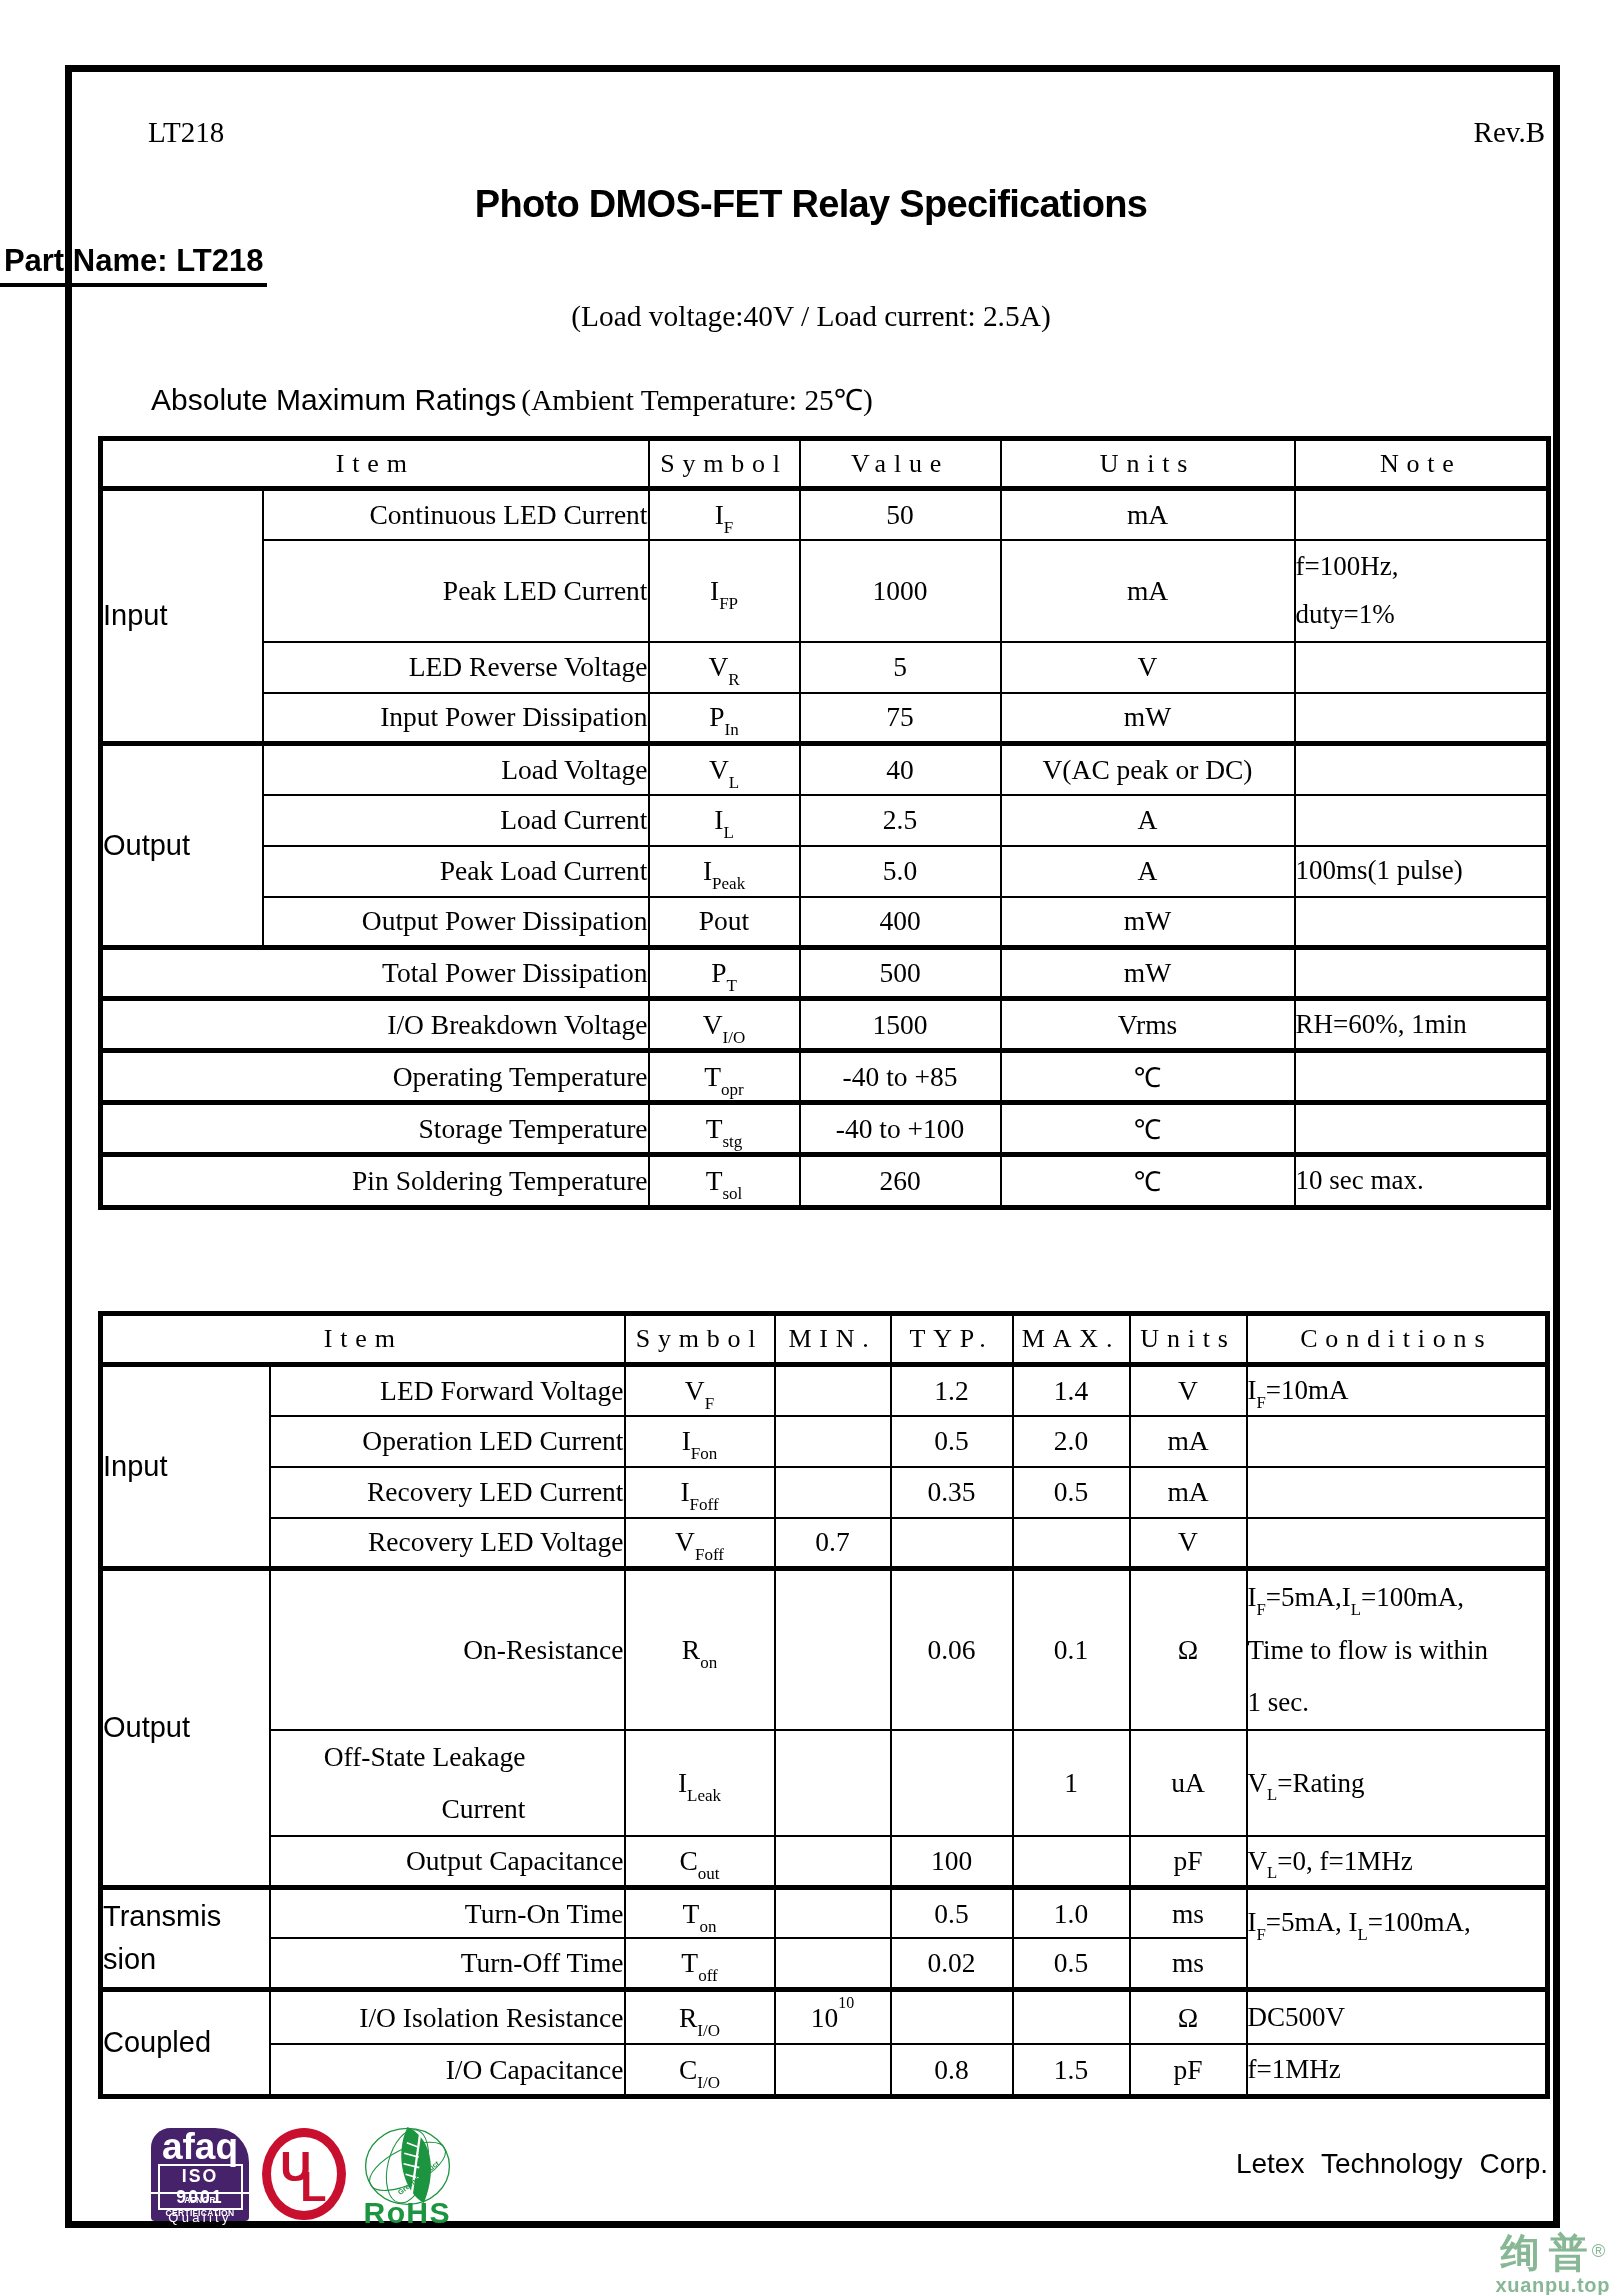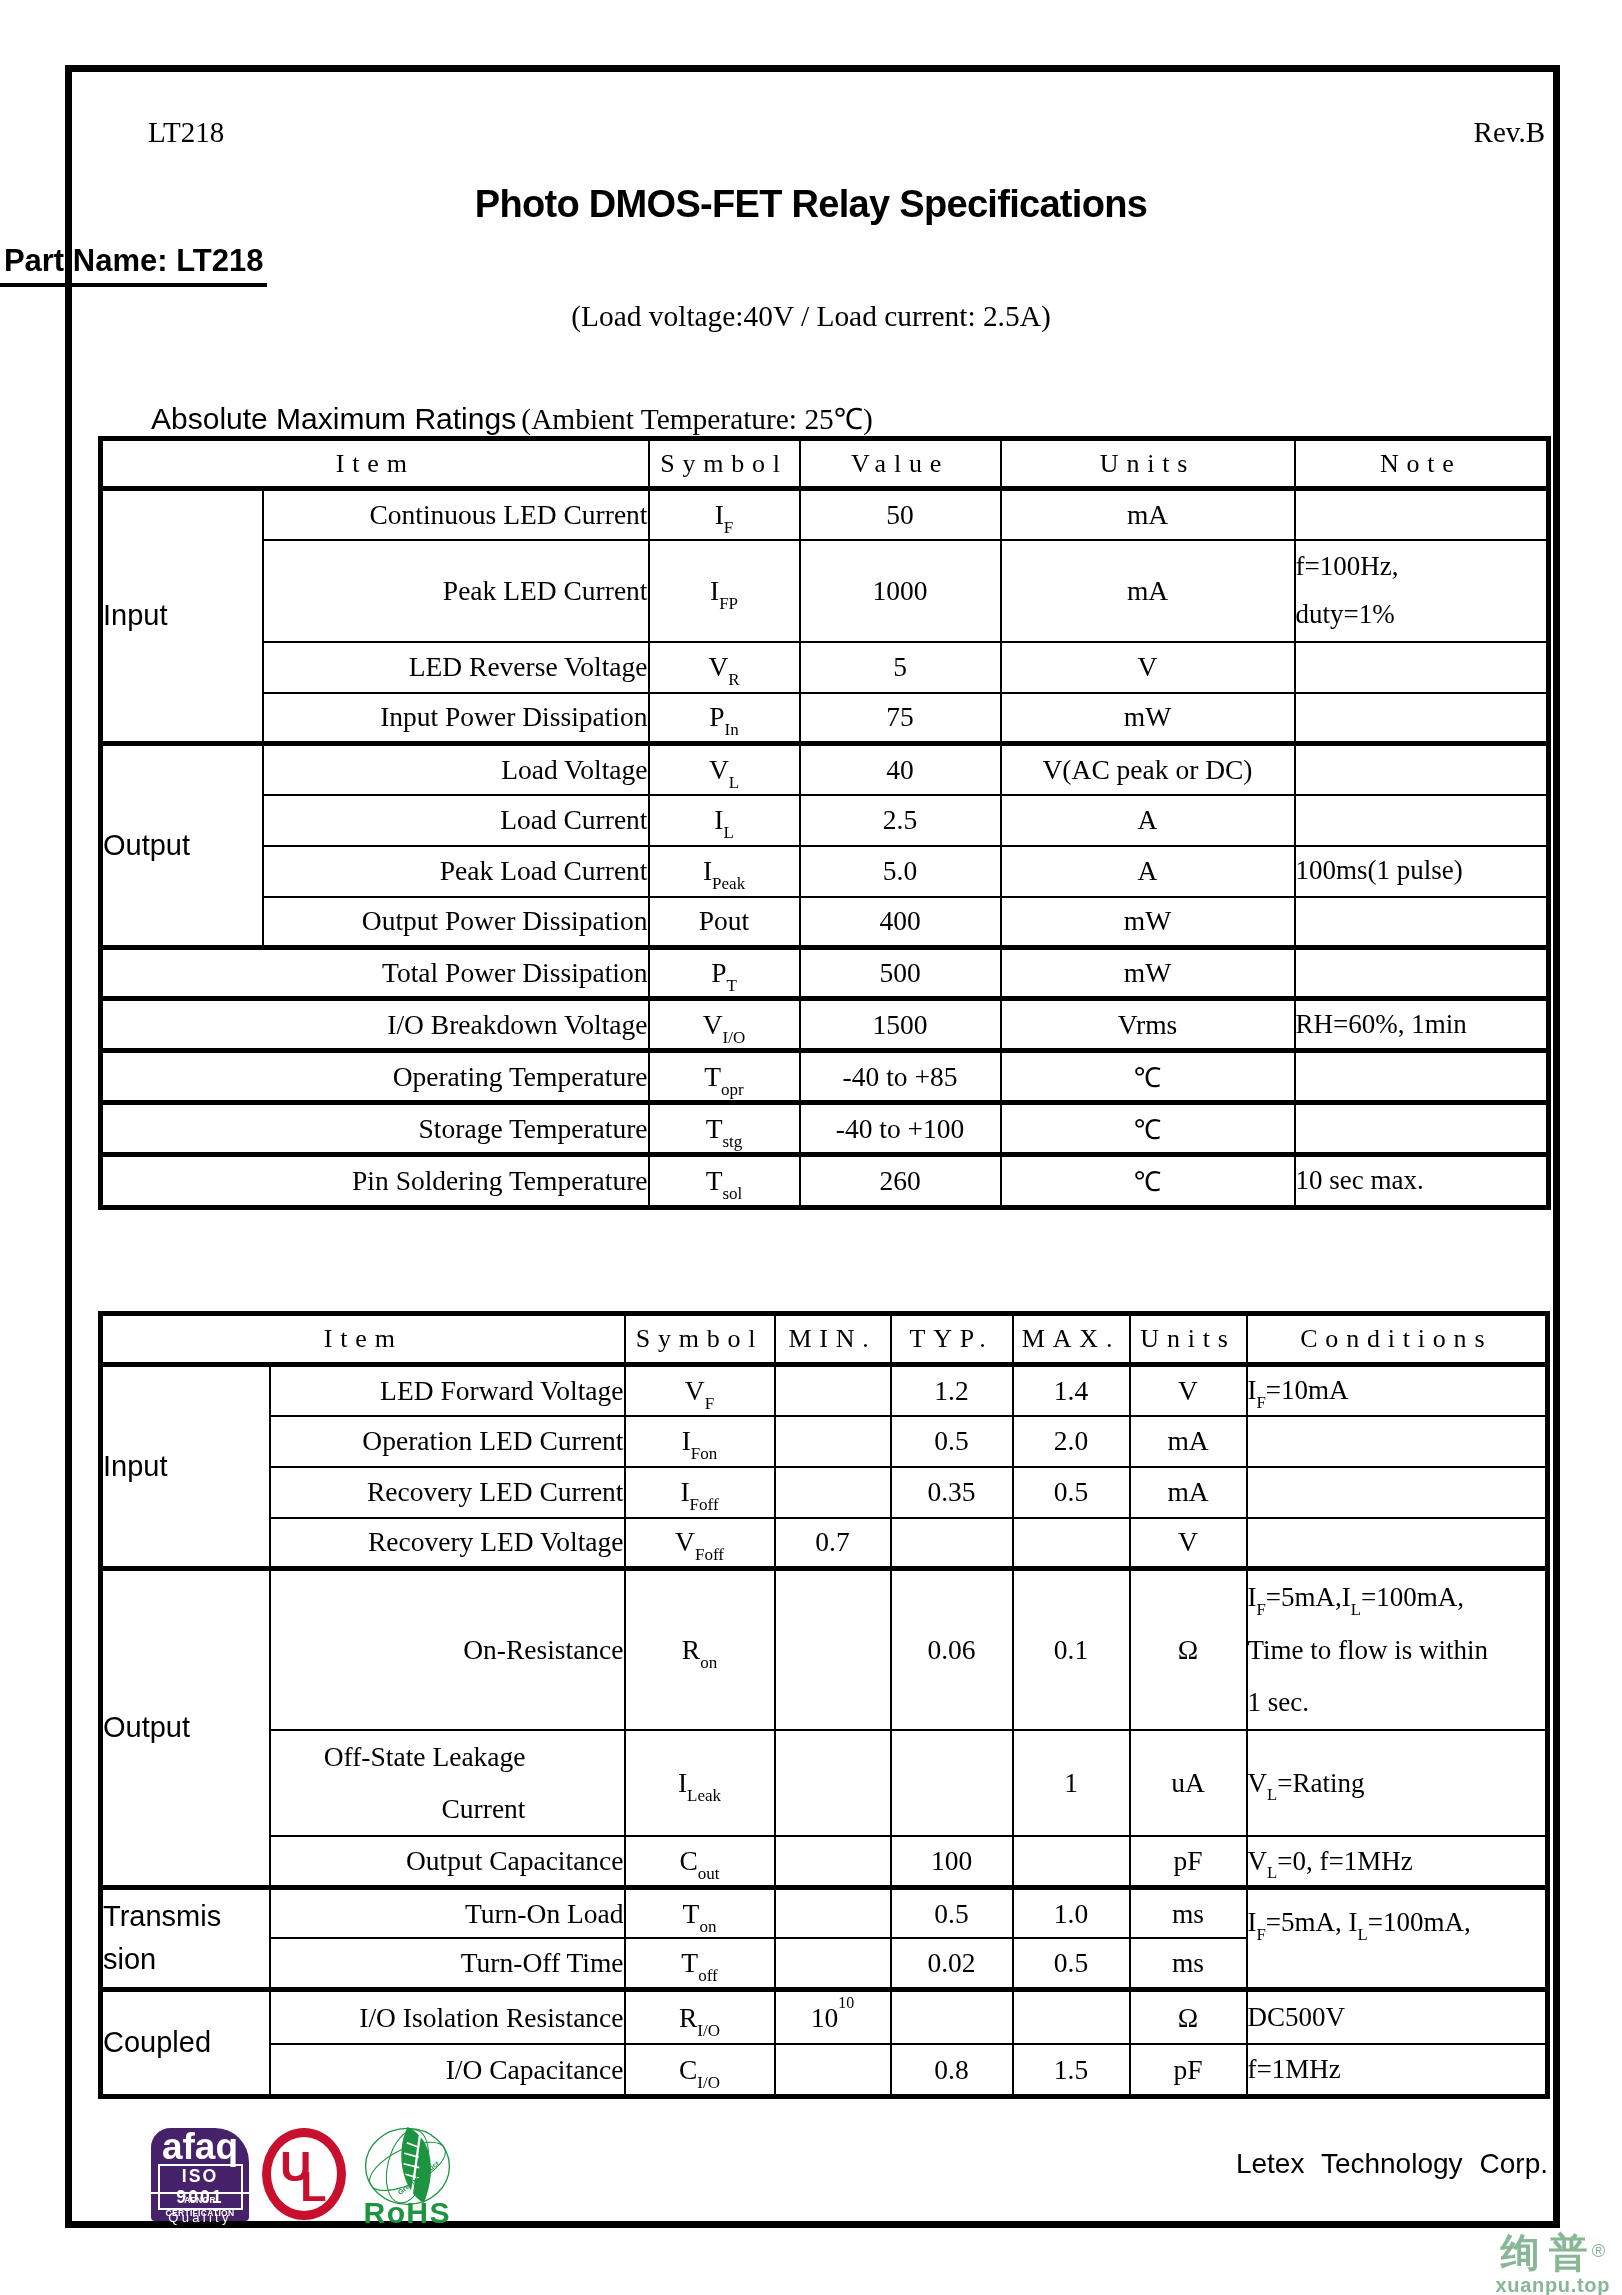--- a/index.html
+++ b/index.html
@@ -9,21 +9,21 @@
          border:7.9px solid #000;box-sizing:border-box;}
   .doc-code{position:absolute;left:148px;top:116px;font-size:29px;}
   .revision{position:absolute;right:77px;top:116px;font-size:29px;}
   .title{position:absolute;left:0;right:0;top:183px;text-align:center;
          font-family:"Liberation Sans",sans-serif;font-weight:bold;font-size:38px;letter-spacing:-0.7px;}
   .part-wrap{position:absolute;left:0;right:0;top:243px;text-align:left;}
   .part-name{display:inline-block;font-family:"Liberation Sans",sans-serif;font-weight:bold;
              font-size:31px;border-bottom:4.6px solid #000;padding:0 3.9px 3.9px 3.9px;}
   .subtitle{position:absolute;left:0;right:0;top:300px;text-align:center;font-size:29.4px;}
   .sec-heading{position:absolute;left:151px;white-space:nowrap;}
-  .sec-heading.s1{top:398px;text-align:center;}
+  .sec-heading.s1{top:379px;text-align:center;}
   .sec-heading.s2{top:1264px;}
   .sec-title{font-family:"Liberation Sans",sans-serif;font-size:30px;}
   .sec-note{font-family:"Liberation Serif",serif;font-size:29.4px;margin-left:5.2px;}
 
   table.spec{position:absolute;left:98px;border-collapse:collapse;table-layout:fixed;
              width:1447px;border:5.9px solid #000;}
   table.spec.t1{top:436px;}
   table.spec.t2{top:1311px;}
   table.spec td{border:2.6px solid #000;padding:0;vertical-align:middle;overflow:hidden;}
   tr.hdr td{font-size:26px;letter-spacing:0.3em;text-align:center;border-bottom:5.9px solid #000;}
@@ -285,21 +285,21 @@
       <td class="item">Output Capacitance</td>
       <td class="sym">C<sub>out</sub></td>
       <td class="val"></td>
       <td class="val">100</td>
       <td class="val"></td>
       <td class="unit">pF</td>
       <td class="cond">V<sub>L</sub>=0, f=1MHz</td>
     </tr>
     <tr class="gtop" style="height:51px">
       <td class="cat" rowspan="2">Transmis<br>sion</td>
-      <td class="item">Turn-On Load</td>
+      <td class="item">Turn-On Time</td>
       <td class="sym">T<sub>on</sub></td>
       <td class="val"></td>
       <td class="val">0.5</td>
       <td class="val">1.0</td>
       <td class="unit">ms</td>
       <td class="cond" rowspan="2" style="vertical-align:top;padding-top:9.2px;">I<sub>F</sub>=5mA, I<sub>L</sub>=100mA,</td>
     </tr>
     <tr style="height:51px">
       <td class="item">Turn-Off Time</td>
       <td class="sym">T<sub>off</sub></td>

